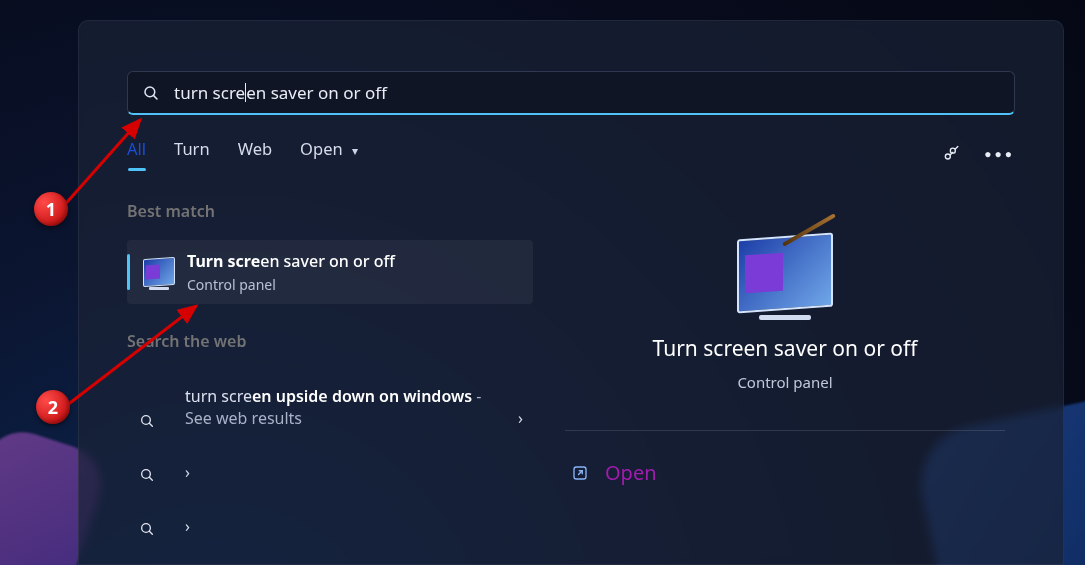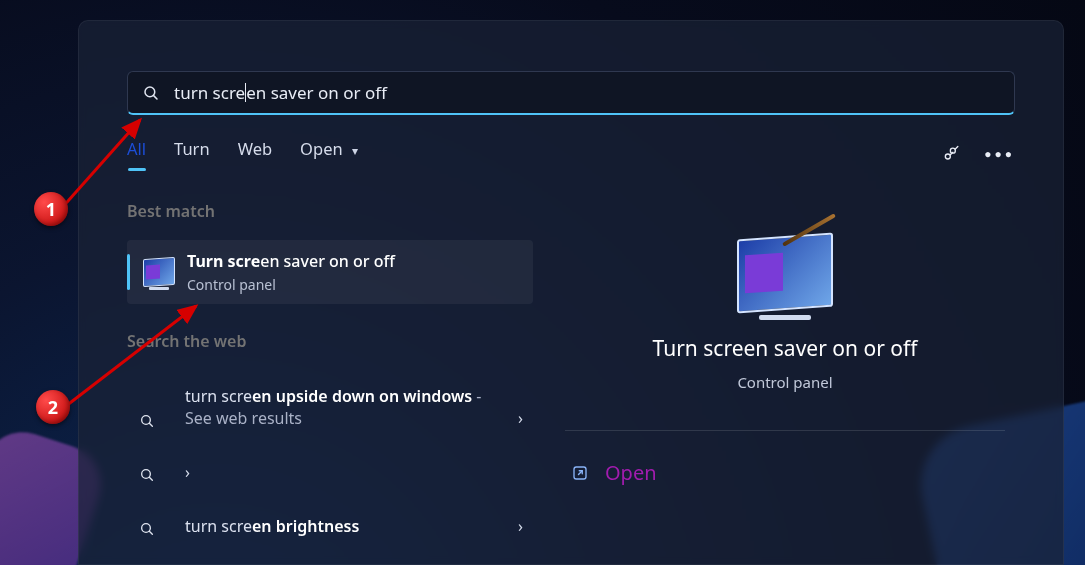--- a/index.html
+++ b/index.html
@@ -263,23 +263,20 @@
           </span>
           <span class="wi-chevron">›</span>
         </div>
 
         <div class="web-item">
           <span class="wi-icon">
             <svg width="16" height="16" viewBox="0 0 24 24" fill="none" stroke="currentColor" stroke-width="2" stroke-linecap="round">
                 <circle cx="10.5" cy="10.5" r="6.5"></circle>
                 <line x1="20" y1="20" x2="15.5" y2="15.5"></line>
               </svg>
-          </span>
-          <span class="wi-text">
-            <span class="pre">turn scre</span><span class="bold">en brightness</span>
           </span>
           <span class="wi-chevron">›</span>
         </div>
 
       </div>
     </div>
 
     <div class="col-right">
       <div class="detail-icon">
         <div class="mon"></div>

